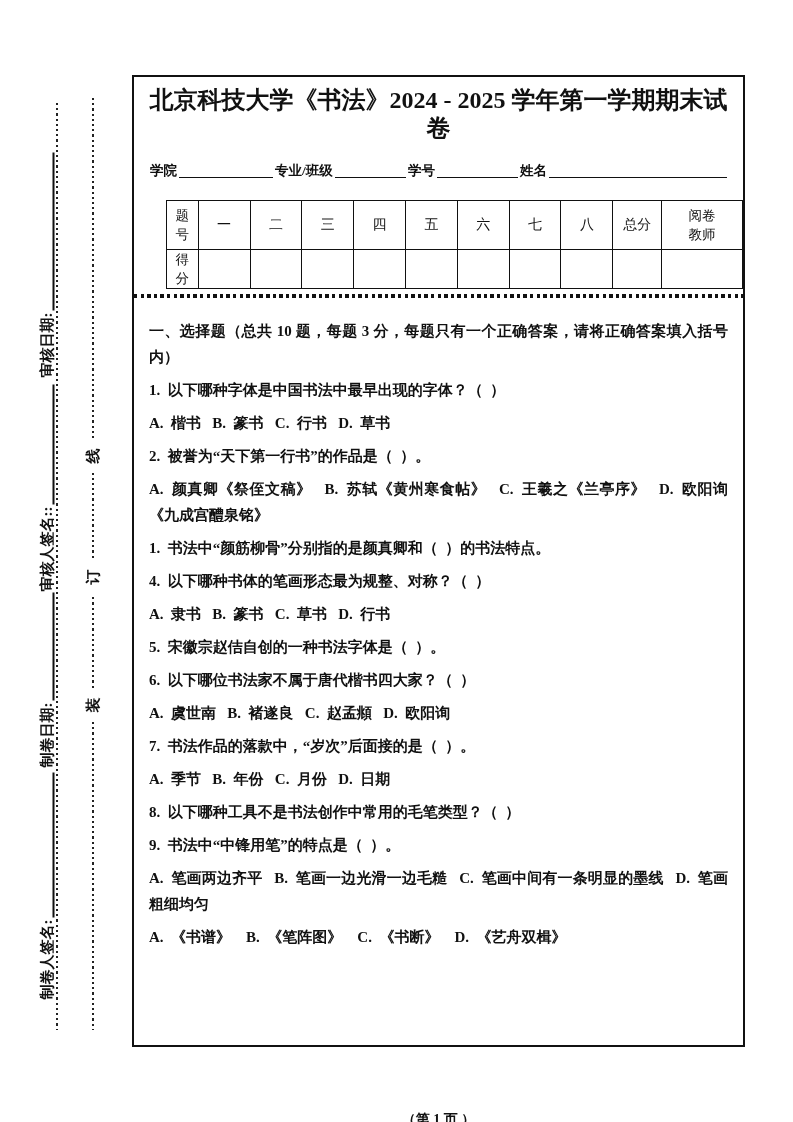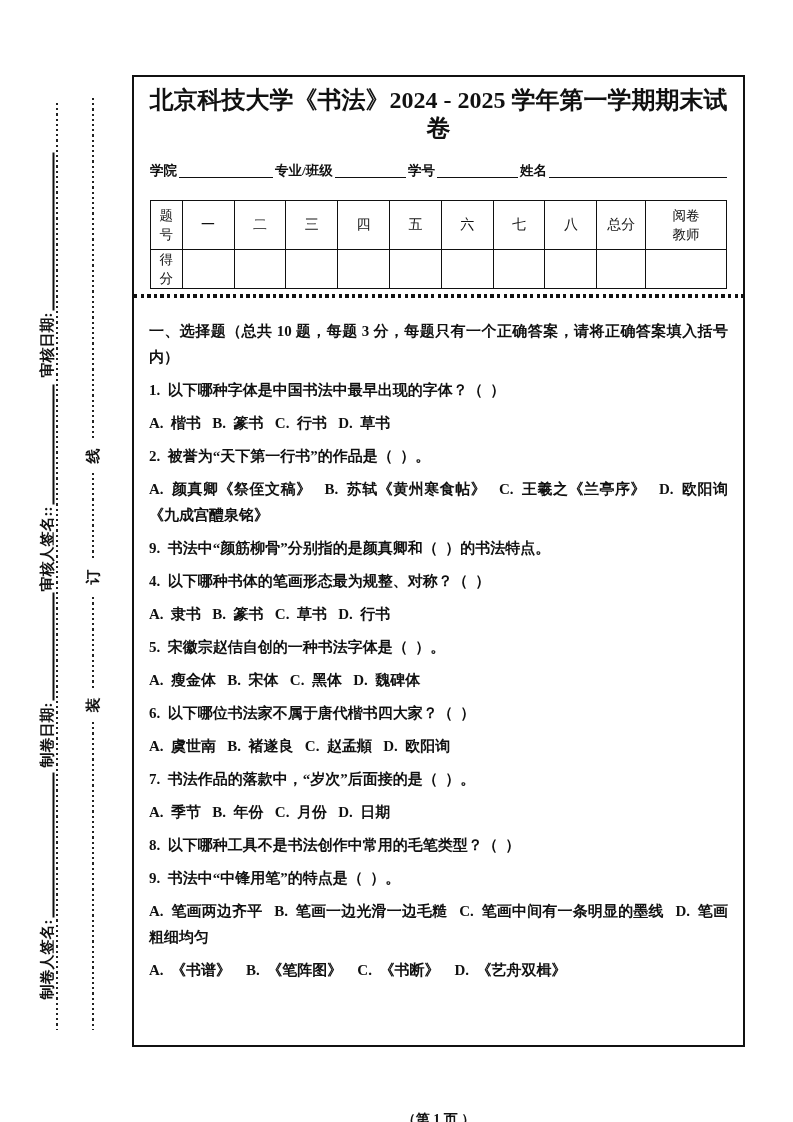--- a/index.html
+++ b/index.html
@@ -22,21 +22,21 @@
   
   .paper{position:absolute;left:132px;top:75px;width:613px;height:972px;
     border:2px solid #111;box-sizing:border-box;overflow:hidden;}
   .title{margin:9px 10px 0;text-align:center;font-size:24px;font-weight:700;line-height:28px;}
   .fields{display:flex;align-items:center;margin:20px 16px 0;
     font-size:13.5px;font-weight:700;line-height:18px;}
   .fields .lbl{flex:0 0 auto;}
   .fields .blank{border-bottom:1.5px solid #111;margin:0 2px 2px 2px;height:14px;}
   .fl1{flex:0.95;} .fl2{flex:0.72;} .fl3{flex:0.82;} .fl4{flex:1.8;margin-right:0 !important;}
   table.score{border-collapse:collapse;table-layout:fixed;
-    margin:20px 16px 0;width:calc(100% - 32px);border-radius:14px;}
+    margin:20px 32px 0;width:calc(100% - 32px);border-radius:14px;}
   table.score td{border:1.5px solid #111;text-align:center;vertical-align:middle;
     font-size:14px;font-weight:500;padding:0;}
   tr.hdr td{height:48px;}
   tr.scr td{height:38px;}
   .stackcell{display:block;width:1.2em;margin:0 auto;word-break:break-all;line-height:19px;font-size:13.5px;}
   .grader{display:block;width:2.4em;margin:0 auto;word-break:break-all;line-height:19px;font-size:13.5px;}
   .dotted-sep{margin-top:5px;height:4px;
     background:repeating-linear-gradient(to right,#111 0 3.5px,transparent 3.5px 6.6px);}
   .content{padding:0 15px;font-size:15px;font-weight:600;}
   .content p{margin:7px 0 0;line-height:26px;white-space:pre-wrap;text-align:justify;}
@@ -143,27 +143,26 @@
 
   <div class="content">
     <p class="section-heading">一、选择题（总共 10 题，每题 3 分，每题只有一个正确答案，请将正确答案填入括号内）</p>
 
     <p>1.  以下哪种字体是中国书法中最早出现的字体？（  ）</p>
     <p>A.  楷书   B.  篆书   C.  行书   D.  草书</p>
 
     <p>2.  被誉为“天下第一行书”的作品是（  ）。</p>
     <p>A.  颜真卿《祭侄文稿》   B.  苏轼《黄州寒食帖》   C.  王羲之《兰亭序》   D.  欧阳询《九成宫醴泉铭》</p>
 
-    <p>9.  书法中“颜筋柳骨”分别指的是颜真卿和（  ）的书法特点。</p>
+    <p>1.  书法中“颜筋柳骨”分别指的是颜真卿和（  ）的书法特点。</p>
 
     <p>4.  以下哪种书体的笔画形态最为规整、对称？（  ）</p>
     <p>A.  隶书   B.  篆书   C.  草书   D.  行书</p>
 
     <p>5.  宋徽宗赵佶自创的一种书法字体是（  ）。</p>
-    <p>A.  瘦金体   B.  宋体   C.  黑体   D.  魏碑体</p>
 
     <p>6.  以下哪位书法家不属于唐代楷书四大家？（  ）</p>
     <p>A.  虞世南   B.  褚遂良   C.  赵孟頫   D.  欧阳询</p>
 
     <p>7.  书法作品的落款中，“岁次”后面接的是（  ）。</p>
     <p>A.  季节   B.  年份   C.  月份   D.  日期</p>
 
     <p>8.  以下哪种工具不是书法创作中常用的毛笔类型？（  ）</p>
 
     <p>9.  书法中“中锋用笔”的特点是（  ）。</p>

